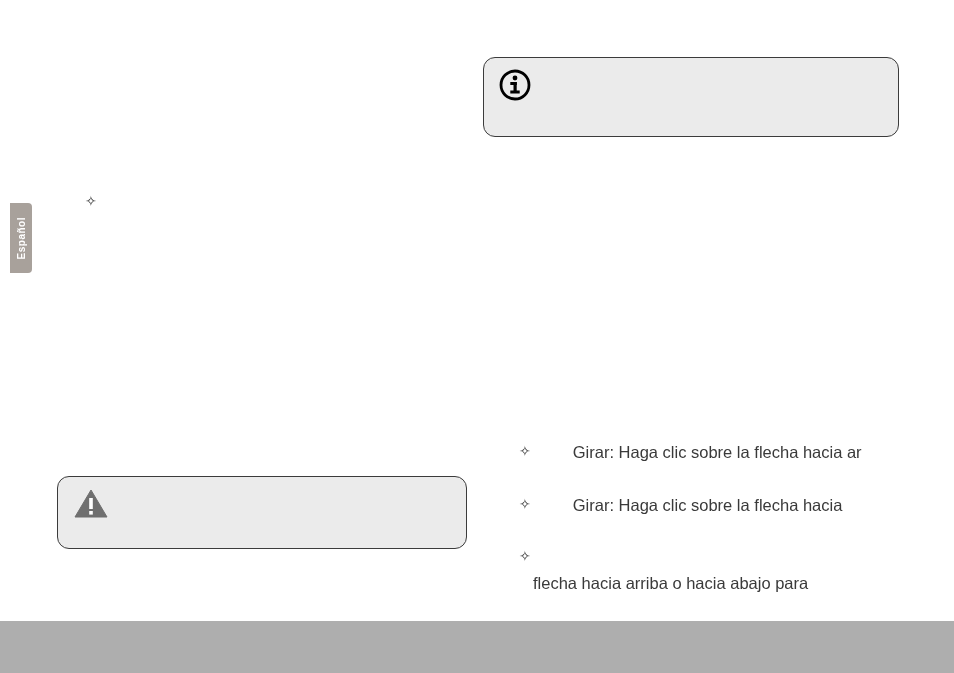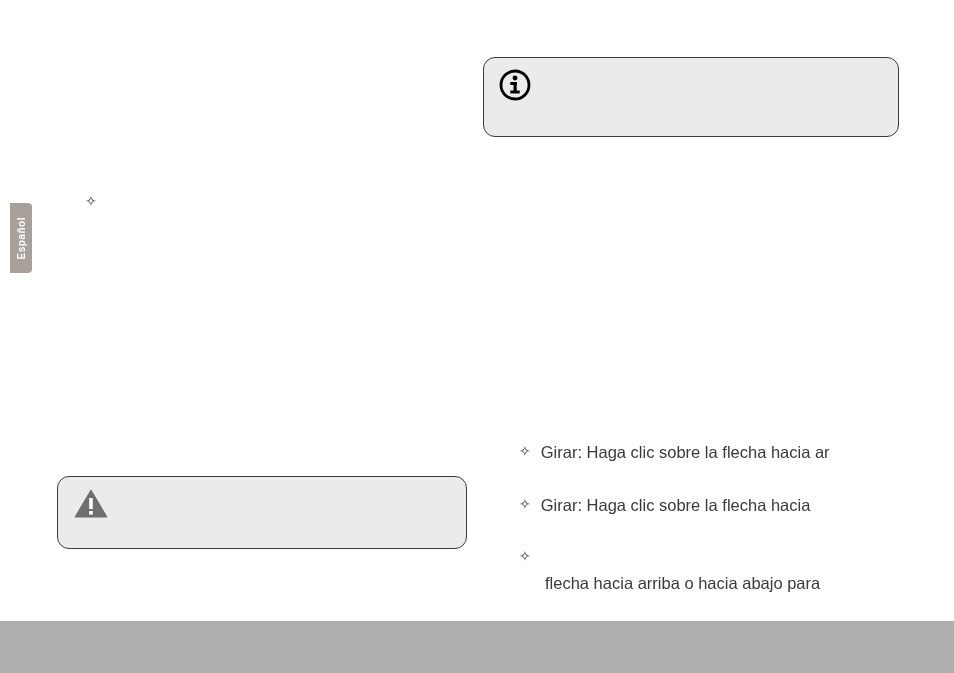--- a/index.html
+++ b/index.html
@@ -70,29 +70,30 @@
     .diamond {
       font-size: 14px;
       line-height: 20px;
       color: #3a3a3a;
       flex-shrink: 0;
     }
     .row-text {
       line-height: 22px;
       color: #3a3a3a;
       font-size: 16.5px;
+      margin-left: 32px;
     }
     .row1 { left: 85px; top: 191px; }
     .row2 { left: 519px; top: 441px; width: 400px; }
     .row3 { left: 519px; top: 494px; width: 400px; }
     .row4 { left: 519px; top: 546px; width: 400px; }
     .row4 .row-text { margin-top: 0; }
     .row4-line2 {
       position: absolute;
-      left: 545px;
+      left: 533px;
       top: 574px;
       color: #3a3a3a;
       font-size: 16.5px;
     }
     .bottom-bar {
       position: absolute;
       left: 0;
       bottom: 0;
       width: 100%;
       height: 52px;

